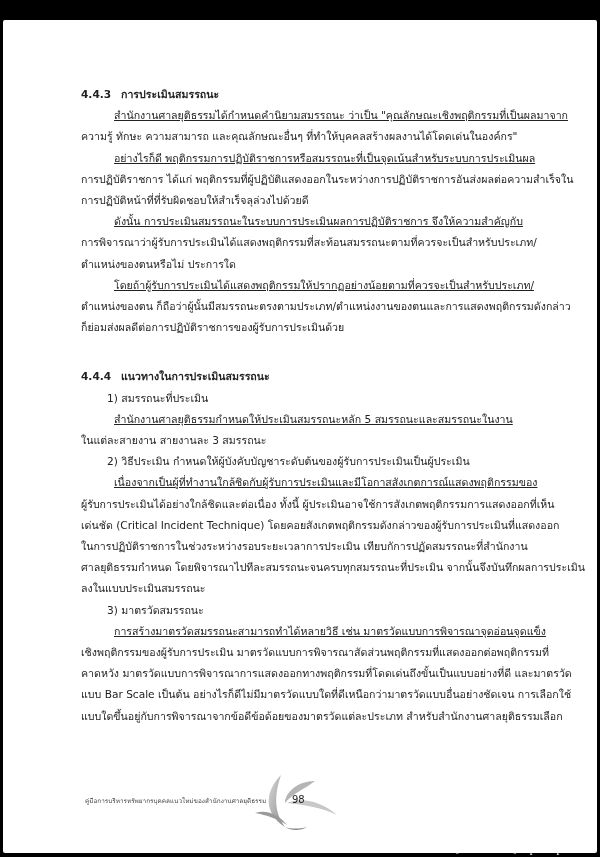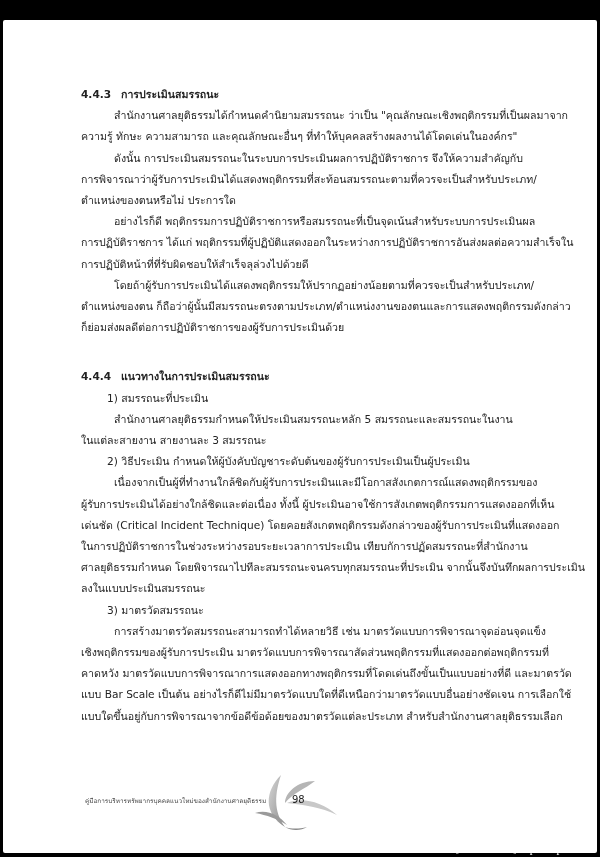--- a/index.html
+++ b/index.html
@@ -11,21 +11,21 @@
     position: absolute; left: 3px; top: 20px; width: 594px; height: 833px;
     background: #fff; border-radius: 2px;
   }
   .content {
     position: absolute; left: 78px; top: 64px; width: 460px;
     color: #222; font-size: 10.6px; line-height: 21.2px;
   }
   .h3 { font-weight: bold; display: flex; margin: 0; }
   .h3 .num { width: 40px; }
   .line { display: block; white-space: nowrap; }
-  .indent { padding-left: 33px; }
+  .indent { padding-left: 33px; text-decoration: underline; }
   .sub { font-weight: normal; padding-left: 26px; margin: 0; }
   .gap { height: 22px; }
   .footer {
     position: absolute; left: 78px; top: 765px; width: 460px; height: 40px;
   }
   .footer-text {
     position: absolute; left: 4px; top: 11px; font-size: 6.4px; color: #444; white-space: nowrap;
   }
   .footer-logo { position: absolute; left: 170px; top: -12px; width: 120px; height: 60px; }
   .page-num {
@@ -45,28 +45,28 @@
     <div class="h3">
       <span class="num">4.4.3</span>
       <span>การประเมินสมรรถนะ</span>
     </div>
 
     <div>
       <span class="line indent">สำนักงานศาลยุติธรรมได้กำหนดคำนิยามสมรรถนะ ว่าเป็น "คุณลักษณะเชิงพฤติกรรมที่เป็นผลมาจาก</span>
       <span class="line">ความรู้ ทักษะ ความสามารถ และคุณลักษณะอื่นๆ ที่ทำให้บุคคลสร้างผลงานได้โดดเด่นในองค์กร"</span>
     </div>
     <div>
+      <span class="line indent">อย่างไรก็ดี พฤติกรรมการปฏิบัติราชการหรือสมรรถนะที่เป็นจุดเน้นสำหรับระบบการประเมินผล</span>
+      <span class="line">การปฏิบัติราชการ ได้แก่ พฤติกรรมที่ผู้ปฏิบัติแสดงออกในระหว่างการปฏิบัติราชการอันส่งผลต่อความสำเร็จใน</span>
+      <span class="line">การปฏิบัติหน้าที่ที่รับผิดชอบให้สำเร็จลุล่วงไปด้วยดี</span>
+    </div>
+    <div>
       <span class="line indent">ดังนั้น การประเมินสมรรถนะในระบบการประเมินผลการปฏิบัติราชการ  จึงให้ความสำคัญกับ</span>
       <span class="line">การพิจารณาว่าผู้รับการประเมินได้แสดงพฤติกรรมที่สะท้อนสมรรถนะตามที่ควรจะเป็นสำหรับประเภท/</span>
       <span class="line">ตำแหน่งของตนหรือไม่ ประการใด</span>
-    </div>
-    <div>
-      <span class="line indent">อย่างไรก็ดี พฤติกรรมการปฏิบัติราชการหรือสมรรถนะที่เป็นจุดเน้นสำหรับระบบการประเมินผล</span>
-      <span class="line">การปฏิบัติราชการ ได้แก่ พฤติกรรมที่ผู้ปฏิบัติแสดงออกในระหว่างการปฏิบัติราชการอันส่งผลต่อความสำเร็จใน</span>
-      <span class="line">การปฏิบัติหน้าที่ที่รับผิดชอบให้สำเร็จลุล่วงไปด้วยดี</span>
     </div>
     <div>
       <span class="line indent">โดยถ้าผู้รับการประเมินได้แสดงพฤติกรรมให้ปรากฏอย่างน้อยตามที่ควรจะเป็นสำหรับประเภท/</span>
       <span class="line">ตำแหน่งของตน ก็ถือว่าผู้นั้นมีสมรรถนะตรงตามประเภท/ตำแหน่งงานของตนและการแสดงพฤติกรรมดังกล่าว</span>
       <span class="line">ก็ย่อมส่งผลดีต่อการปฏิบัติราชการของผู้รับการประเมินด้วย</span>
     </div>
 
     <div class="gap" style="height:28px"></div>
 
     <div class="h3">

